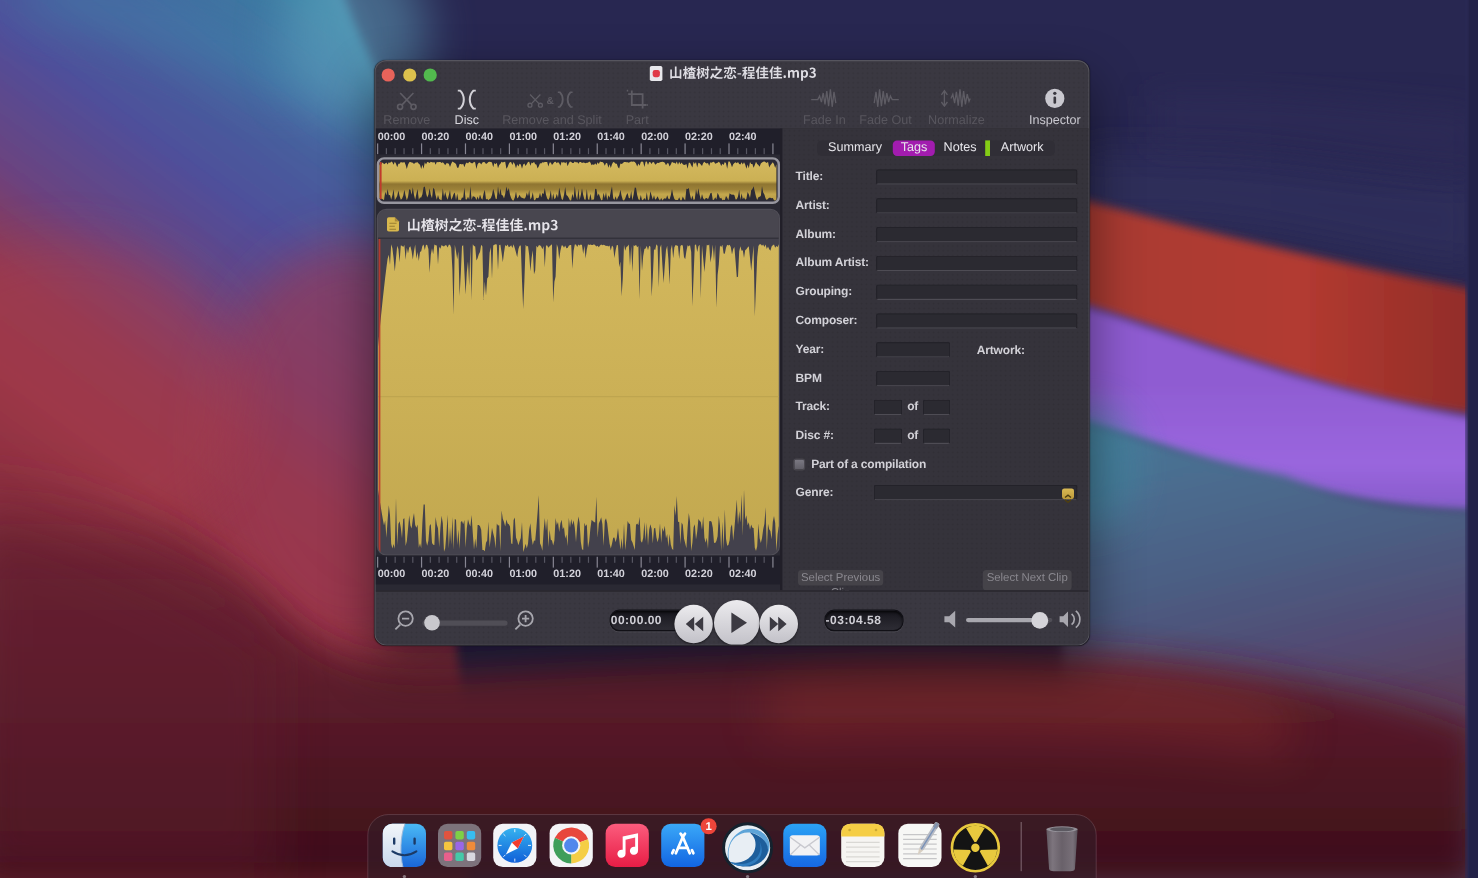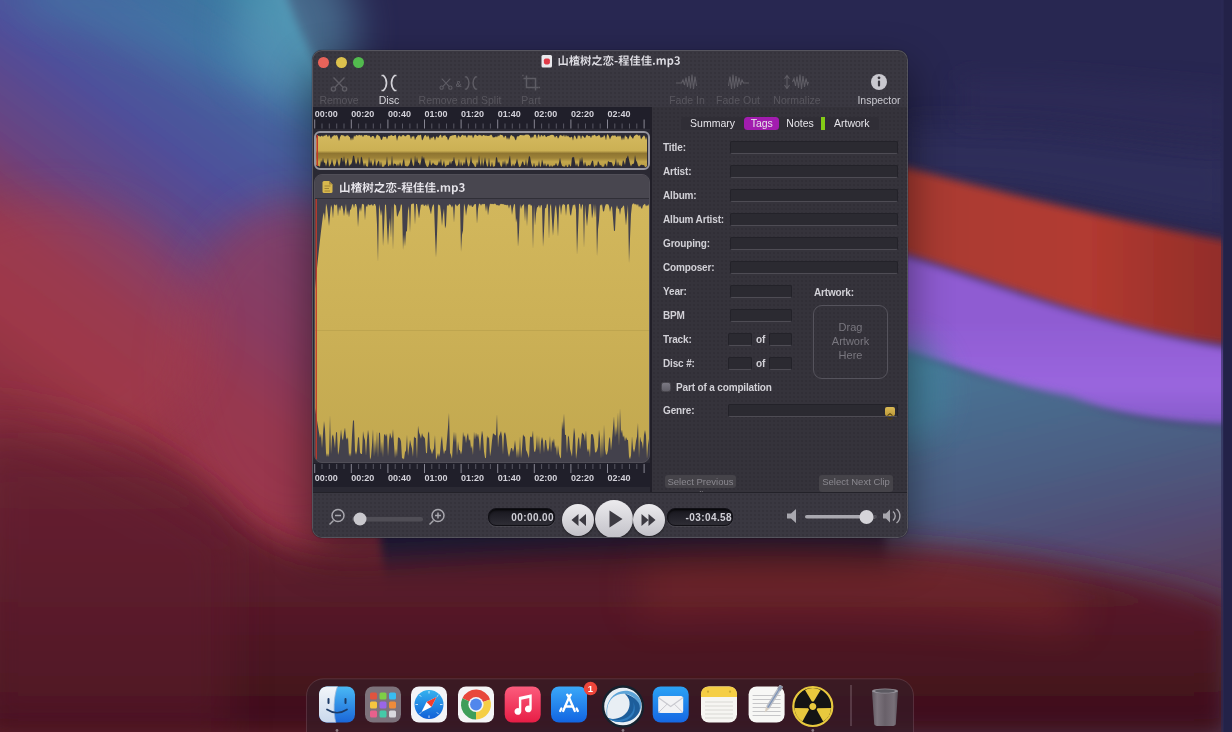--- a/index.html
+++ b/index.html
@@ -24,21 +24,21 @@
   border-radius:4px; display:flex; align-items:center; }
 .tab { flex:1; text-align:center; font-size:10.5px; color:#e6e5ea; line-height:13px; position:relative; }
 .tabsel { background:#a21caf; border-radius:3.5px; }
 .flabel { position:absolute; left:11px; font-size:10px; font-weight:bold; letter-spacing:-0.15px; color:#d2d1d7; white-space:nowrap; }
 .field { position:absolute; height:13px; background:#2b2a31; border:1px solid #232229;
   border-bottom-color:#4e4c54; border-radius:2px; }
 .bottombar { position:absolute; left:0; top:441px; width:596px; height:47px; background:#3a3841; background-image:radial-gradient(rgba(22,21,26,0.15) 0.7px, transparent 0.9px); background-size:4px 4px;
   border-top:1px solid #232229; }
 .timebox { position:absolute; top:15px; height:18px; background:linear-gradient(#17161d,#2e2d35);
   border-radius:8px; border:1px solid #111016; box-shadow:inset 0 1.5px 2px rgba(0,0,0,0.7), 0 1px 0 rgba(255,255,255,0.08);
-  color:#d0cfd6; font-size:10px; font-weight:bold; text-align:right; line-height:17px; letter-spacing:0.4px; }
+  color:#d0cfd6; font-size:10px; font-weight:bold; text-align:left; line-height:17px; letter-spacing:0.4px;margin-left:20px; }
 .cbtn { position:absolute; border-radius:50%; background:linear-gradient(#ecebee,#c2c1c8); box-shadow:0 1px 2px rgba(0,0,0,0.5); }
 </style></head>
 <body>
 <div id="stage">
 <svg width="1232" height="732" viewBox="0 0 1232 732" style="position:absolute;left:0;top:0">
 <defs>
 <linearGradient id="blob" x1="200" y1="-40" x2="-80" y2="340" gradientUnits="userSpaceOnUse">
  <stop offset="0" stop-color="#3a7fa2"></stop>
           <stop offset="0.18" stop-color="#45629e"></stop>
  <stop offset="0.36" stop-color="#4f4f9a"></stop>
@@ -342,23 +342,20 @@
         <div class="field" style="left:78px;top:202px;width:62px"></div>
         <div class="flabel" style="top:227px">Track:</div>
         <div class="field" style="left:76px;top:226px;width:24px"></div>
         <div class="flabel" style="left:104px;top:227px">of</div>
         <div class="field" style="left:117px;top:226px;width:23px"></div>
         <div class="flabel" style="top:251px">Disc #:</div>
         <div class="field" style="left:76px;top:250px;width:24px"></div>
         <div class="flabel" style="left:104px;top:251px">of</div>
         <div class="field" style="left:117px;top:250px;width:23px"></div>
     <div class="flabel" style="left:162px;top:180px">Artwork:</div>
-    <div style="position:absolute;left:161px;top:198px;width:75px;height:74px;border:1.5px solid #55535c;border-radius:9px;">
-      <div style="font-size:11px;color:#79777f;text-align:center;margin-top:14px;line-height:14px">Drag<br>Artwork<br>Here</div>
-    </div>
     <div style="position:absolute;left:9px;top:275px;width:10px;height:10px;background:linear-gradient(#7b7983,#615f68);border:1px solid #4a484f;border-radius:2.5px"></div>
     <div class="flabel" style="left:24px;top:275px">Part of a compilation</div>
     <div class="flabel" style="top:298px">Genre:</div>
     <div class="field" style="left:76px;top:297px;width:170px"></div>
     <div style="position:absolute;left:233px;top:299.5px;width:10px;height:9px;background:linear-gradient(#d9b954,#bd9a3a);border-radius:2px;">
       <svg width="10" height="9">
             <path d="M2.5,3.6 L5,1.6 L7.5,3.6 M2.5,5.6 L5,7.6 L7.5,5.6" stroke="#4f3f10" stroke-width="1.1" fill="none"></path>
           </svg>
     </div>
     <div style="position:absolute;left:13px;top:368px;width:71px;height:13px;background:#454349;border-radius:3px;font-size:9.5px;color:#8a888f;text-align:center;line-height:13px">Select Previous Clip</div>

